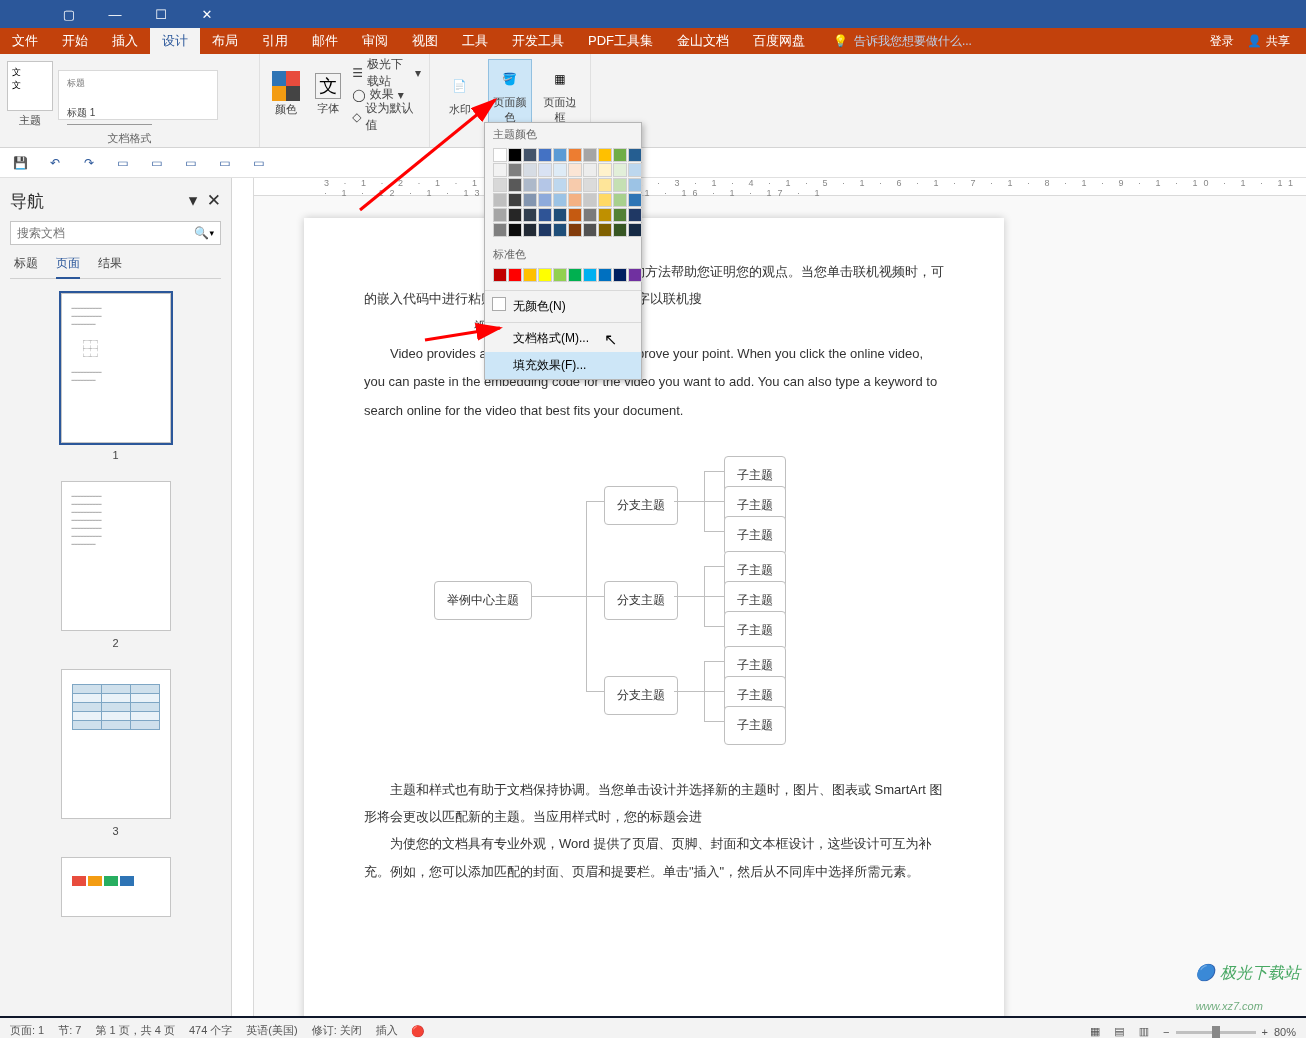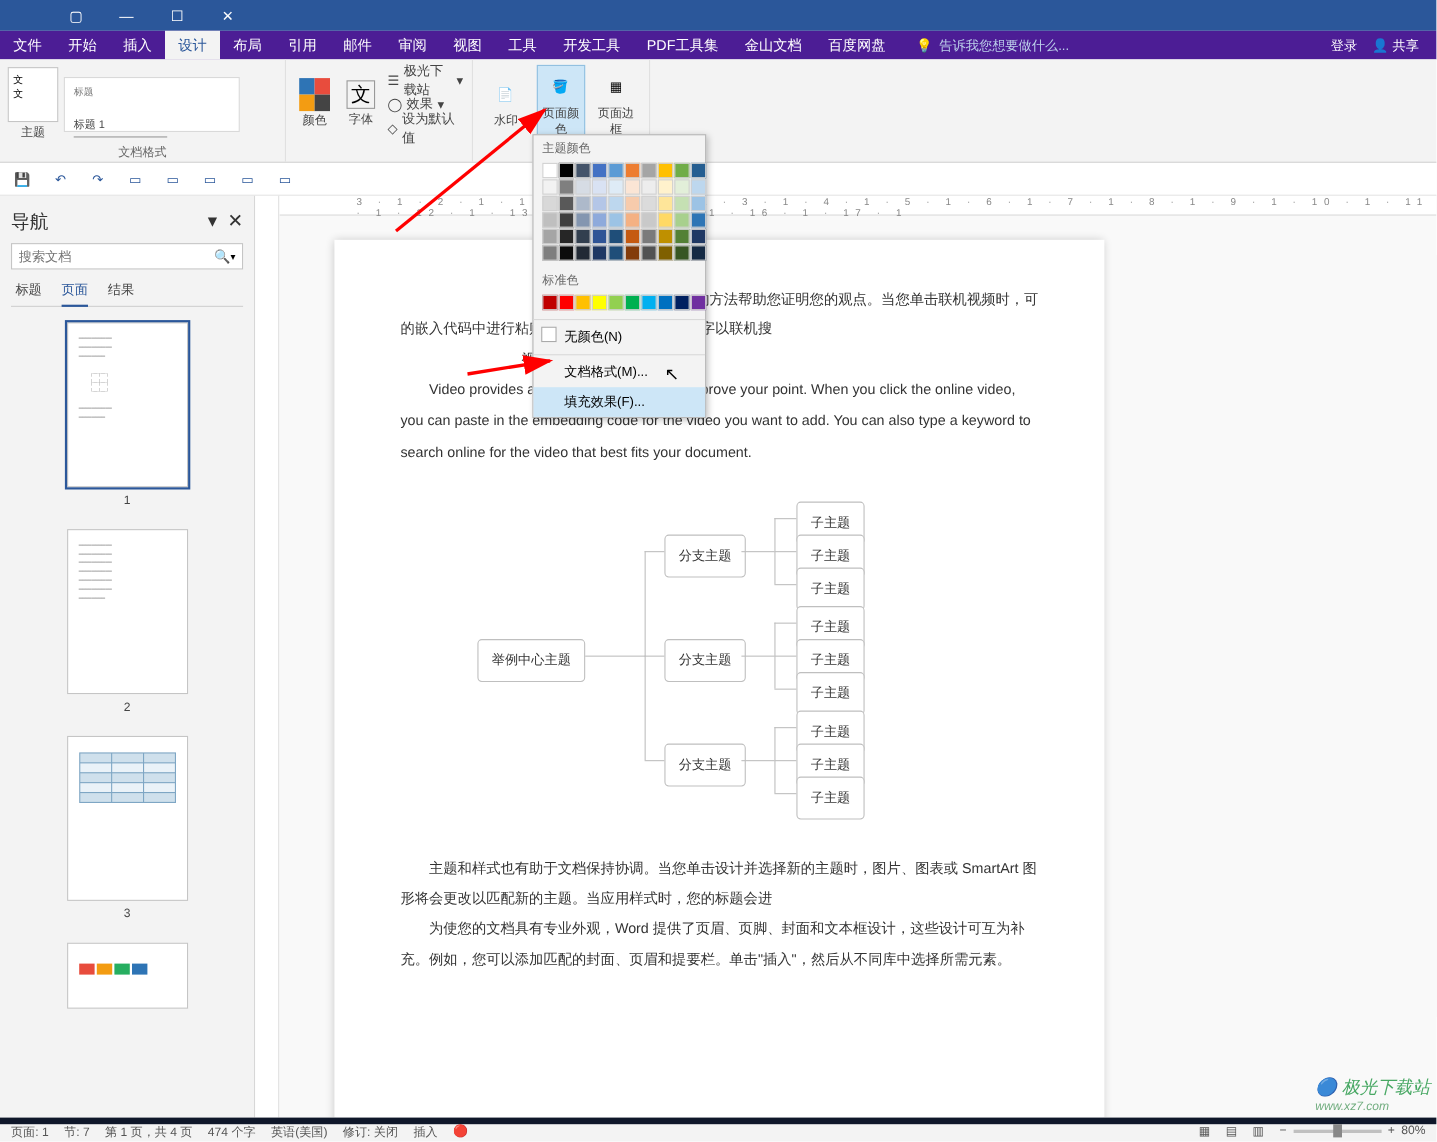--- a/index.html
+++ b/index.html
@@ -1,21 +1,21 @@
 <!DOCTYPE html>
 <html><head>
 <meta charset="utf-8">
 <style>
 * { margin:0; padding:0; box-sizing:border-box; font-family:"Microsoft YaHei","Segoe UI",sans-serif; }
 body { background:#fff; width:1306px; height:1038px; overflow:hidden; position:relative; font-size:12px; }
 .titlebar { height:28px; background:#2b579a; color:#fff; display:flex; align-items:center; }
 .titlebar .title { flex:1; text-align:center; font-size:12px; }
 .titlebar .winbtns { display:flex; }
 .titlebar .winbtn { width:46px; height:28px; display:flex; align-items:center; justify-content:center; font-size:13px; }
-.menubar { height:26px; background:#4c1d95; color:#fff; display:flex; align-items:center; }
+.menubar { height:26px; background:#c2410c; color:#fff; display:flex; align-items:center; }
 .menubar .tab { padding:0 12px; height:26px; line-height:26px; font-size:13px; cursor:pointer; }
 .menubar .tab.active { background:#f3f3f3; color:#2b579a; }
 .tellme { flex:1; padding-left:16px; color:#bcd0ea; font-size:12px; display:flex; align-items:center; gap:6px; }
 .login-share { display:flex; align-items:center; gap:14px; padding-right:16px; font-size:12px; }
 .ribbon { height:94px; background:#f3f3f3; border-bottom:1px solid #d4d4d4; display:flex; position:relative; }
 .rgroup { border-right:1px solid #e0e0e0; padding:4px 8px 0 8px; display:flex; flex-direction:column; }
 .rgroup .body { flex:1; display:flex; align-items:center; gap:6px; }
 .rgroup .label { text-align:center; font-size:11px; color:#666; padding-bottom:2px; height:16px; }
 .bigbtn { display:flex; flex-direction:column; align-items:center; justify-content:center; width:44px; height:72px; gap:2px; border:1px solid transparent; }
 .bigbtn.open { background:#cde6f7; border:1px solid #92c0e0; }
@@ -40,34 +40,34 @@
 .thumb.sel { outline:2px solid #2b579a; }
 .thumb-num { text-align:center; font-size:11px; color:#444; margin-bottom:20px; }
 .rulerV { width:22px; background:#fff; border-right:1px solid #d9d9d9; }
 .docarea { flex:1; background:#f9f9f9; position:relative; overflow:hidden; }
 .rulerH { height:18px; background:#fff; border-bottom:1px solid #d9d9d9; font-size:9px; color:#888; padding-left:70px; letter-spacing:6px;}
 .page { position:absolute; left:50px; top:40px; width:700px; min-height:900px; background:#fff; box-shadow:0 0 8px rgba(0,0,0,.2); padding:40px 60px; font-size:13px; color:#333; line-height:2.1; }
 .mindmap { margin:30px 0 30px 50px; position:relative; height:290px; font-size:12px; }
 .mnode { position:absolute; border:1px solid #bfbfbf; border-radius:4px; padding:6px 12px; background:#fff; }
 .mline { position:absolute; border-top:1px solid #bfbfbf; }
 .mlineV { position:absolute; border-left:1px solid #bfbfbf; }
-.statusbar { position:absolute; bottom:0; left:0; right:0; height:22px; background:#f3f3f3; border-top:6px solid #0f172a; display:flex; align-items:flex-start; font-size:11px; color:#555; padding:0 10px; gap:14px; }
+.statusbar { position:absolute; bottom:0; left:0; right:0; height:22px; background:#f3f3f3; border-top:2px solid #0f172a; display:flex; align-items:flex-end; font-size:11px; color:#555; padding:0 10px; gap:14px; }
 .statusbar .spacer{flex:1}
 .dropdown { position:absolute; left:484px; top:122px; width:158px; background:#f3f3f3; border:1px solid #b5b5b5; box-shadow:2px 2px 6px rgba(0,0,0,.25); z-index:50; font-size:12px; }
 .dd-header { padding:4px 8px; color:#666; font-size:11px; }
 .colorgrid { display:grid; grid-template-columns:repeat(10,14px); gap:1px; padding:2px 8px 6px 8px; }
 .colorgrid div { width:14px; height:14px; border:1px solid #d0d0d0; }
 .dd-item { padding:5px 10px 5px 28px; position:relative; }
 .dd-item:hover, .dd-item.hov { background:#cde6f7; }
 .dd-sep { border-top:1px solid #d9d9d9; margin:2px 0; }
 .dd-noc { width:14px; height:14px; border:1px solid #aaa; position:absolute; left:7px; top:4px; background:#fff; }
 .arrow { position:absolute; z-index:60; pointer-events:none; }
 .cursor { position:absolute; left:604px; top:330px; z-index:70; font-size:16px; color:#000; pointer-events:none;}
 .watermark { position:absolute; right:6px; bottom:26px; font-size:16px; color:#2a9a4a; font-style:italic; opacity:.85; z-index:80;}
-.watermark .small{font-size:11px;display:block;color:#5aa06a;}
+.watermark .small{font-size:11px;display:block;color:#5aa06a;margin-top:16px;}
 .zoom { display:flex; align-items:center; gap:6px; }
 .zoomtrack{ width:80px; height:3px; background:#c0c0c0; position:relative;}
 .zoomtrack .h{position:absolute; width:8px;height:12px;background:#888;top:-5px;left:36px;}
 .tiny-diagram{font-size:5px; line-height:1.6}
 </style>
 </head>
 <body>
 
 <div class="titlebar">
   <div style="width:46px"></div>

